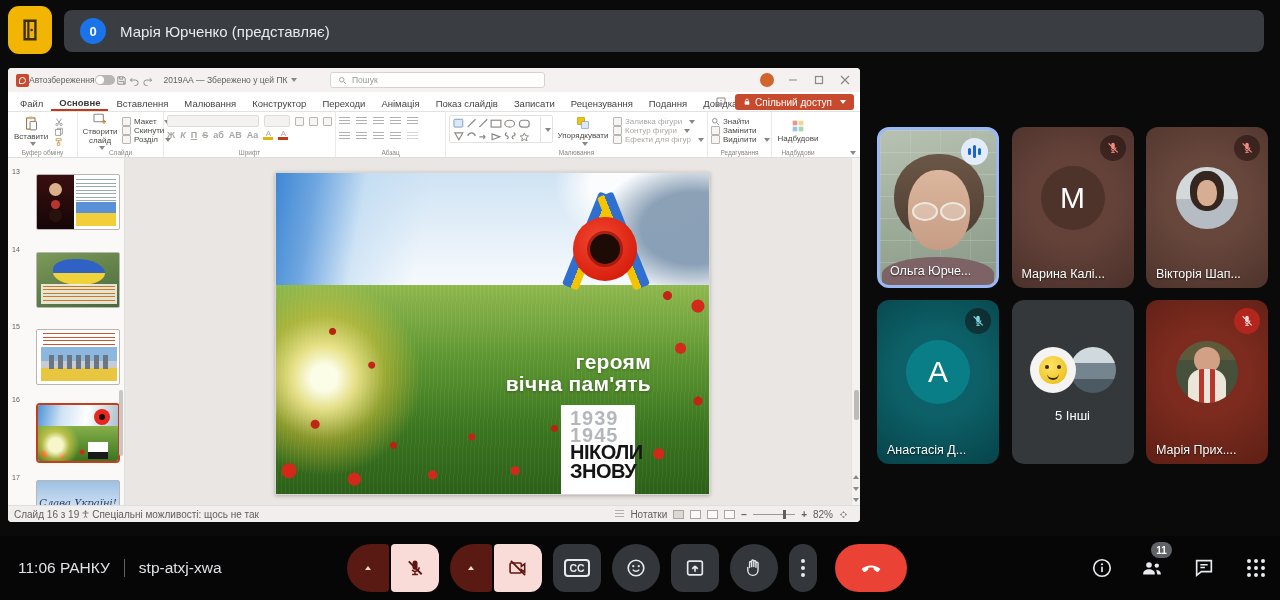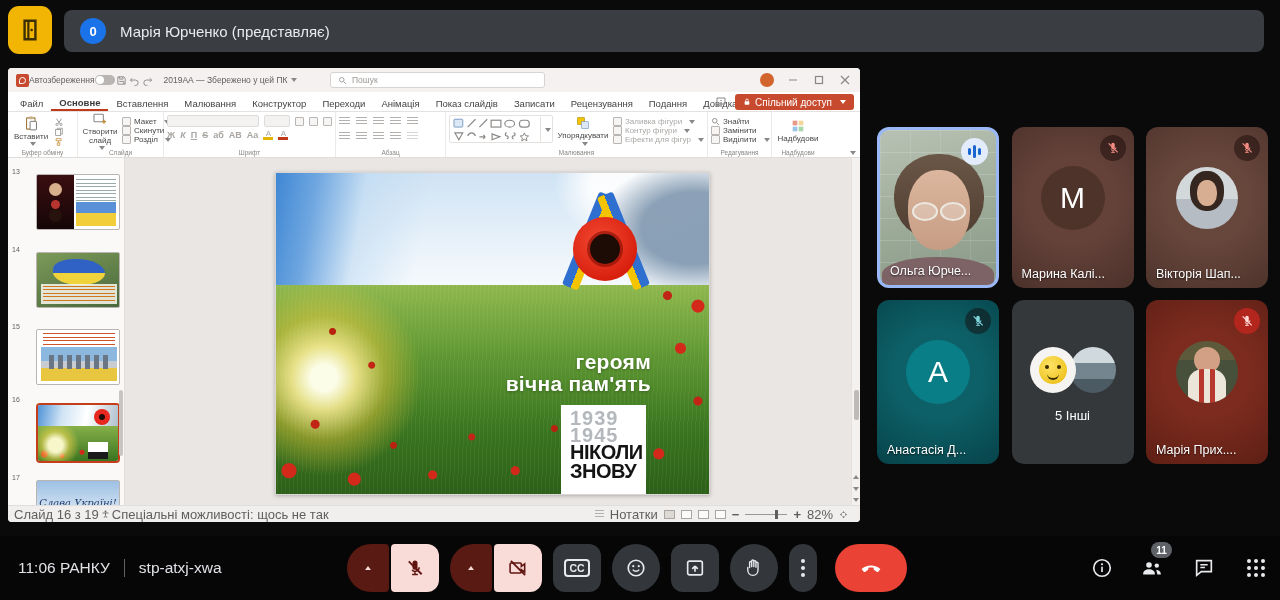--- a/index.html
+++ b/index.html
@@ -87,31 +87,31 @@
  radial-gradient(circle at 13% 22%,#b7230f 0 3px,rgba(0,0,0,0) 4px),
  radial-gradient(circle at 11% 44%,rgba(255,255,235,.98) 0 13px,rgba(255,238,150,.85) 32px,rgba(255,206,60,.4) 62px,rgba(255,206,60,0) 98px),
  repeating-linear-gradient(92deg,rgba(255,255,255,.05) 0 1px,rgba(0,0,0,0) 1px 4px),
  linear-gradient(180deg,#8fb84e 0%,#5d9631 35%,#39741f 70%,#2c5f18 100%)}
 .poppy-wrap{position:absolute;left:294px;top:16px;width:72px;height:104px}
 .rib-l{position:absolute;left:10px;top:2px;width:17px;height:100px;background:linear-gradient(90deg,#2f6fd0 55%,#f5c400 55%);transform:rotate(22deg);border-radius:3px}
 .rib-r{position:absolute;right:10px;top:2px;width:17px;height:100px;background:linear-gradient(90deg,#f5c400 45%,#2f6fd0 45%);transform:rotate(-22deg);border-radius:3px}
 .poppy-big{position:absolute;left:3px;top:28px;width:64px;height:64px;border-radius:50%;background:radial-gradient(circle at 42% 38%,#f34a33,#d81f0e 72%)}
 .poppy-big::after{content:"";position:absolute;left:17px;top:17px;width:30px;height:30px;border-radius:50%;background:#1d0b05;box-shadow:0 0 0 3px rgba(120,10,0,.55)}
 .mem-text{position:absolute;right:58px;top:178px;width:220px;text-align:right;color:#fff;font-weight:700;font-size:21px;line-height:1.07;text-shadow:0 1px 3px rgba(0,0,0,.3);letter-spacing:.3px}
-.year-box{position:absolute;left:285px;top:232px;width:85px;height:91px;background:#fff;padding:5px 0 0 9px}
+.year-box{position:absolute;left:285px;top:232px;width:74px;height:91px;background:#fff;padding:5px 0 0 9px}
 .yr{font-size:20px;font-weight:700;color:#b4b8bd;line-height:.83;letter-spacing:1px}
 .nv{font-size:20px;font-weight:800;color:#141414;line-height:.95;letter-spacing:-.5px}
 
 .vscroll{position:absolute;right:0;top:0;width:9px;height:347px;background:#f4f2f1;border-left:1px solid #e4e1df}
 .vthumb{position:absolute;left:2px;top:232px;width:5px;height:30px;background:#bdbab7;border-radius:2px}
 .tri{width:0;height:0;border-left:3.5px solid transparent;border-right:3.5px solid transparent}
 .tri.up{border-bottom:4px solid #8a8886}.tri.dn{border-top:4px solid #8a8886}
 
 
-.status{position:absolute;left:0;bottom:0;width:852px;height:17px;background:#f1efed;border-top:1px solid #e0dedc;display:flex;align-items:center;gap:2px;padding:0 6px;font-size:13px;color:#605e5c}
+.status{position:absolute;left:0;bottom:0;width:852px;height:17px;background:#f1efed;border-top:1px solid #e0dedc;display:flex;align-items:center;gap:2px;padding:0 6px;font-size:10px;color:#605e5c}
 .st-right{position:absolute;right:12px;top:0;height:17px;display:flex;align-items:center;gap:6px}
 .vicon{width:11px;height:9px;border:1px solid #a8a5a2;background:#fbfaf9}
 .vicon.on{background:#dcd8d4}
 .zline{width:42px;height:1px;background:#9a9896;position:relative}
 .zline i{position:absolute;left:70%;top:-4px;width:3px;height:9px;background:#605e5c}
 
 
 #tiles{position:absolute;left:877px;top:127px;width:391px;height:337px;display:grid;grid-template-columns:repeat(3,122px);grid-template-rows:161px 164px;gap:12px 12.5px}
 .tile{position:relative;border-radius:12px;overflow:hidden}
 .tname{position:absolute;left:10px;bottom:7px;font-size:12.5px;font-weight:500;color:#fff;text-shadow:0 1px 2px rgba(0,0,0,.7);white-space:nowrap;max-width:104px;overflow:hidden}

